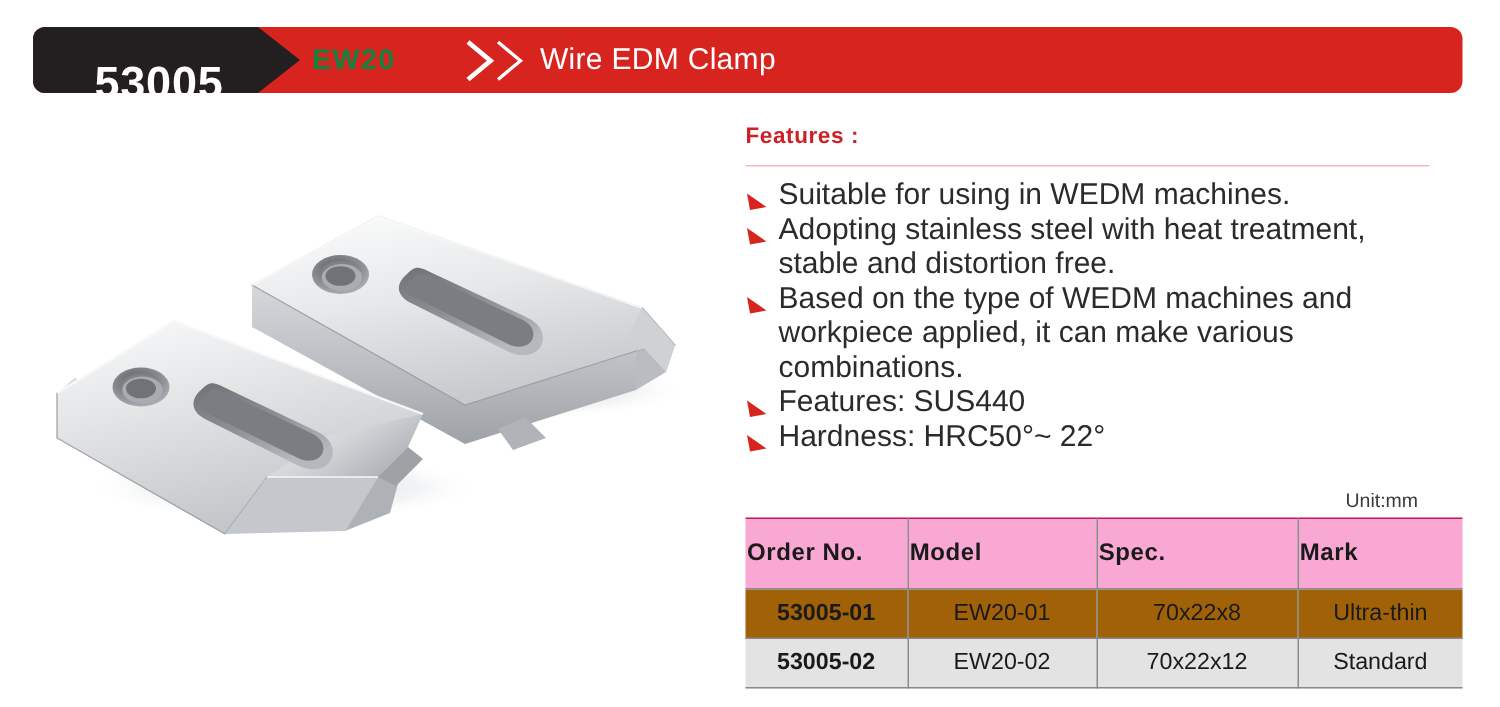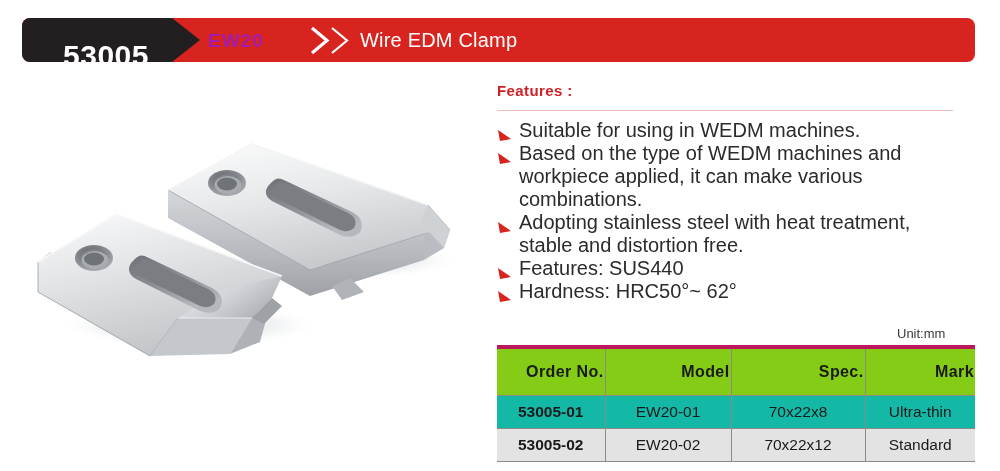--- a/index.html
+++ b/index.html
@@ -56,21 +56,21 @@
     font-weight: bold;
     letter-spacing: 0.5px;
     margin-top: 16px;
   }
   #header-model-text {
     position: absolute;
     left: 186px;
     top: 0;
     height: 44px;
     line-height: 45px;
-    color: #a21caf;
+    color: #15803d;
     font-size: 19px;
     font-weight: bold;
     letter-spacing: 1px;
   }
   #header-chevron {
     position: absolute;
     left: 286px;
     top: 7px;
     width: 60px;
     height: 31px;
@@ -151,45 +151,45 @@
     width: 478px;
     border-collapse: collapse;
     font-size: 15px;
   }
   #spec-table col.c-order { width: 108px; }
   #spec-table col.c-model { width: 126px; }
   #spec-table col.c-spec  { width: 134px; }
   #spec-table col.c-mark  { width: 110px; }
 
   #spec-table th {
-    background: #84cc16;
+    background: #f9a8d4;
     font-size: 16px;
     font-weight: bold;
     color: #1a1a1a;
     height: 44px;
-    text-align: right;
+    text-align: left;
     border-right: 1px solid #8a8a8a;
     border-bottom: 1px solid #8a8a8a;
-    border-top: 4px solid #be185d;
+    border-top: 1px solid #be185d;
     letter-spacing: 0.4px;
   }
   #spec-table th:last-child { border-right: none; }
 
   #spec-table td {
     height: 30px;
     text-align: center;
     color: #1a1a1a;
     border-right: 1px solid #8a8a8a;
     border-bottom: 1px solid #8a8a8a;
     font-size: 15.5px;
   }
   #spec-table td:last-child { border-right: none; }
   #spec-table td.order-cell { font-weight: bold; }
 
-  #spec-table tr.row-white td { background: #14b8a6; text-align: center; }
+  #spec-table tr.row-white td { background: #a16207; text-align: center; }
   #spec-table tr.row-gray  td { background: #e3e3e3; }
 </style>
 </head>
 <body>
 
 <div id="header-bar">
   <div id="header-red-bar"></div>
 
   <div id="header-code-badge"></div>
   <div id="header-code-text">53005</div>
@@ -313,48 +313,48 @@
     </span>
     <span>Suitable for using in WEDM machines.</span>
   </div>
 
   <div class="feature-item">
     <span class="feature-bullet">
       <svg width="13" height="13" viewBox="0 0 13 13">
         <polygon points="0,1 13,10 2,12" fill="#d8241f"></polygon>
       </svg>
     </span>
+    <span>Adopting stainless steel with heat treatment, stable and distortion free.</span>
+  </div>
+
+  <div class="feature-item">
+    <span class="feature-bullet">
+      <svg width="13" height="13" viewBox="0 0 13 13">
+        <polygon points="0,1 13,10 2,12" fill="#d8241f"></polygon>
+      </svg>
+    </span>
     <span>Based on the type of WEDM machines and workpiece applied, it can make various combinations.</span>
   </div>
 
   <div class="feature-item">
     <span class="feature-bullet">
       <svg width="13" height="13" viewBox="0 0 13 13">
         <polygon points="0,1 13,10 2,12" fill="#d8241f"></polygon>
       </svg>
     </span>
-    <span>Adopting stainless steel with heat treatment, stable and distortion free.</span>
-  </div>
-
-  <div class="feature-item">
-    <span class="feature-bullet">
-      <svg width="13" height="13" viewBox="0 0 13 13">
-        <polygon points="0,1 13,10 2,12" fill="#d8241f"></polygon>
-      </svg>
-    </span>
     <span>Features: SUS440</span>
   </div>
 
   <div class="feature-item">
     <span class="feature-bullet">
       <svg width="13" height="13" viewBox="0 0 13 13">
         <polygon points="0,1 13,10 2,12" fill="#d8241f"></polygon>
       </svg>
     </span>
-    <span>Hardness: HRC50°~ 62°</span>
+    <span>Hardness: HRC50°~ 22°</span>
   </div>
 </div>
 
 <div id="unit-label">Unit:mm</div>
 
 <table id="spec-table">
   <colgroup>
     <col class="c-order">
       <col class="c-model">
       <col class="c-spec">

